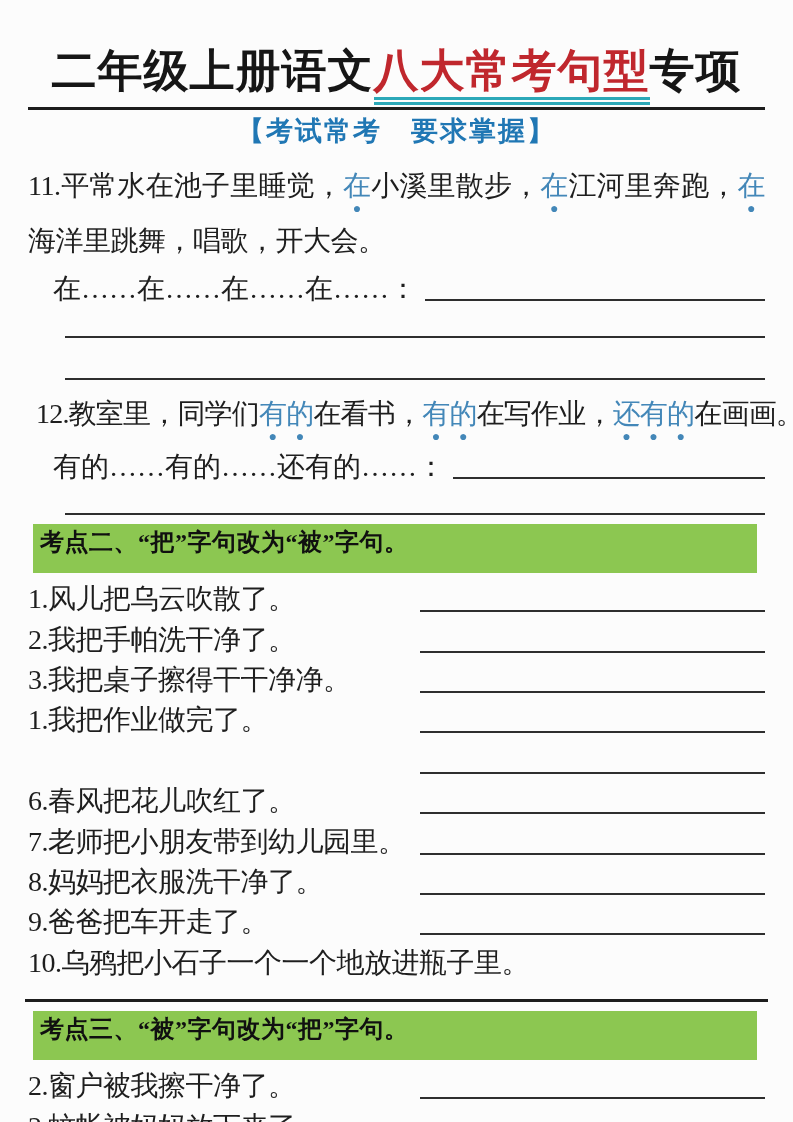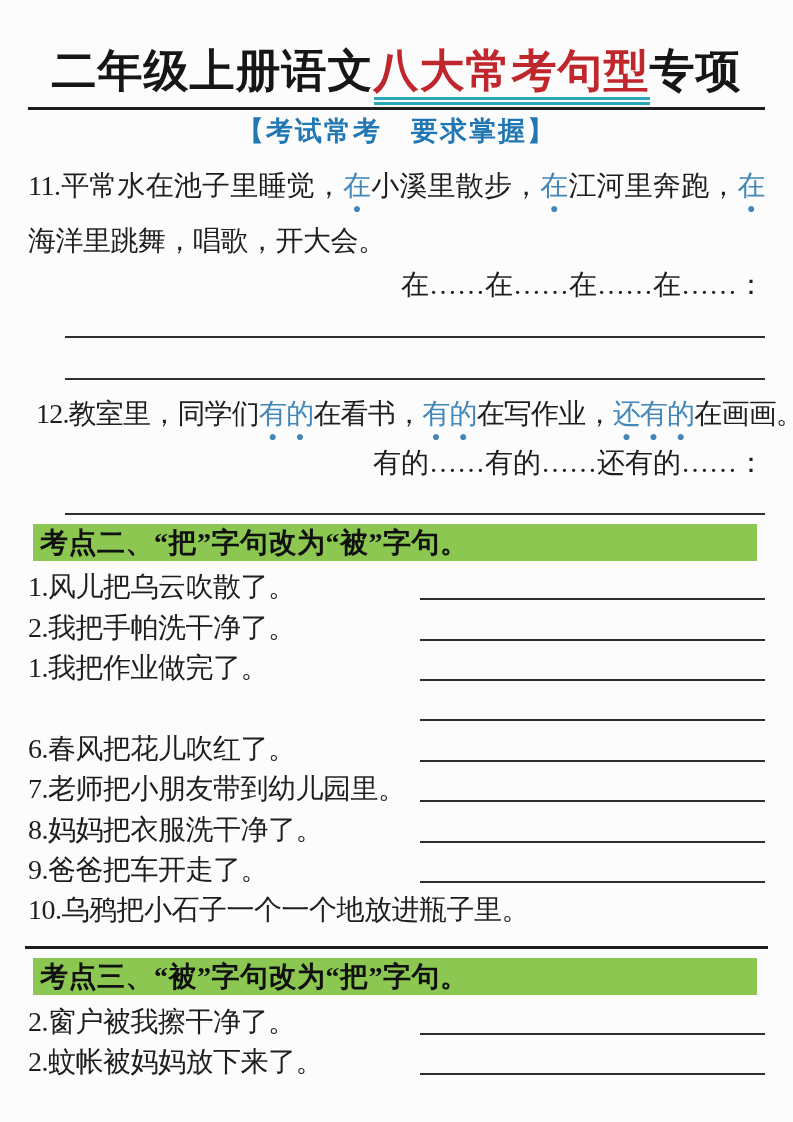--- a/index.html
+++ b/index.html
@@ -78,44 +78,43 @@
     -webkit-text-emphasis:filled circle var(--emphasis-blue);
     -webkit-text-emphasis-position:under;
     text-emphasis:filled circle var(--emphasis-blue);
     text-emphasis-position:under right;
   }
   .pattern-row{
     display:flex;
     align-items:flex-end;
     height:42px;
     margin-left:25px;
-    flex-direction:column;
   }
   .pattern-row .label{white-space:nowrap;}
   .pattern-row .fill{
     flex:1;
     border-bottom:2.5px solid var(--rule);
     margin:0 0 7px 8px;
   }
   .blank-line{
     margin-left:37px;
     border-bottom:2.5px solid var(--rule);
     height:0;
   }
   .b1{margin-top:28px;}
   .b2{margin-top:40px;}
   .b3{margin-top:27px;}
   .green-bar{
     margin:9px 8px 5px 5px;
     background:var(--section-green);
     color:#101010;
     font-weight:700;
-    font-size:28px;
+    font-size:24px;
     line-height:37px;
-    padding:0 0 0 7px;
+    padding:0 0 12px 7px;
     letter-spacing:0.5px;
     white-space:nowrap;
   }
   .ex-row{
     display:flex;
     align-items:flex-end;
     height:40.4px;
   }
   .ex-row .sent{white-space:nowrap;letter-spacing:-0.5px;text-align:right;}
   .ex-row .line{
@@ -173,20 +172,24 @@
   <div class="ex-row">
     <span class="sent">1.风儿把乌云吹散了。</span>
     <span class="line"></span>
   </div>
 
   <div class="ex-row">
     <span class="sent">2.我把手帕洗干净了。</span>
     <span class="line"></span>
   </div>
 
+  <div class="ex-row">
+    <span class="sent">3.我把桌子擦得干干净净。</span>
+    <span class="line"></span>
+  </div>
 
   <div class="ex-row">
     <span class="sent">1.我把作业做完了。</span>
     <span class="line"></span>
   </div>
 
   <div class="ex-row">
     <span class="line"></span>
   </div>
 

